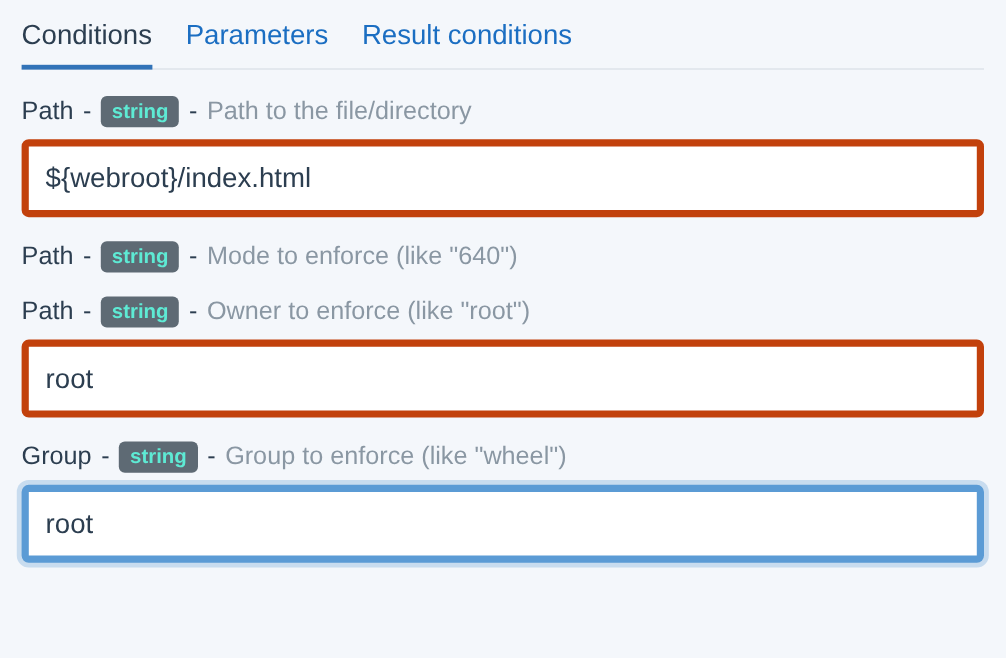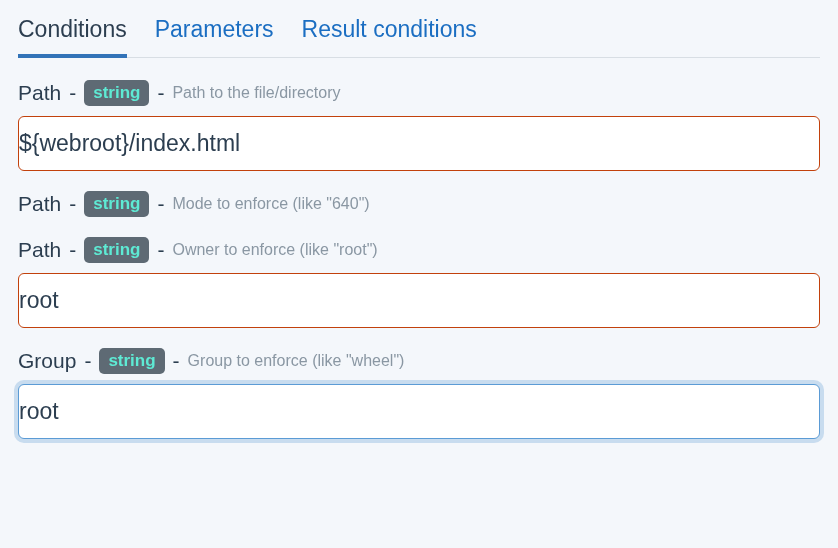--- a/index.html
+++ b/index.html
@@ -58,27 +58,27 @@
     background: #5e6a74;
     color: #5eead4;
     font-size: 17px;
     font-weight: 600;
     padding: 2px 9px;
     border-radius: 5px;
     line-height: 1.3;
   }
   .desc {
     color: #8a97a3;
-    font-size: 16px;
+    font-size: 21px;
   }
   .text-input {
     width: 100%;
     font-size: 23px;
-    padding: 13px 0;
-    border: 1px solid #c2410c;
+    padding: 13px 14px;
+    border: 6px solid #c2410c;
     border-radius: 6px;
     background: #fff;
     color: #2c3e50;
     font-family: inherit;
     outline: none;
   }
   .field.focused .text-input {
     border-color: #5b9bd5;
     box-shadow: 0 0 0 4px rgba(66,139,202,0.25);
   }

